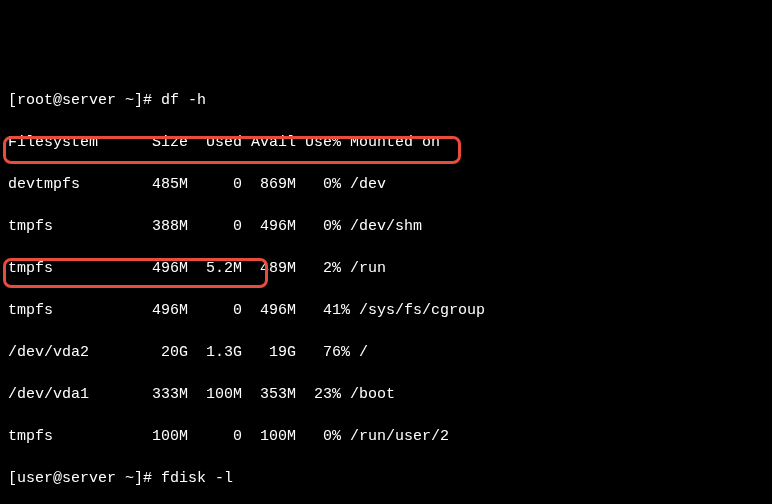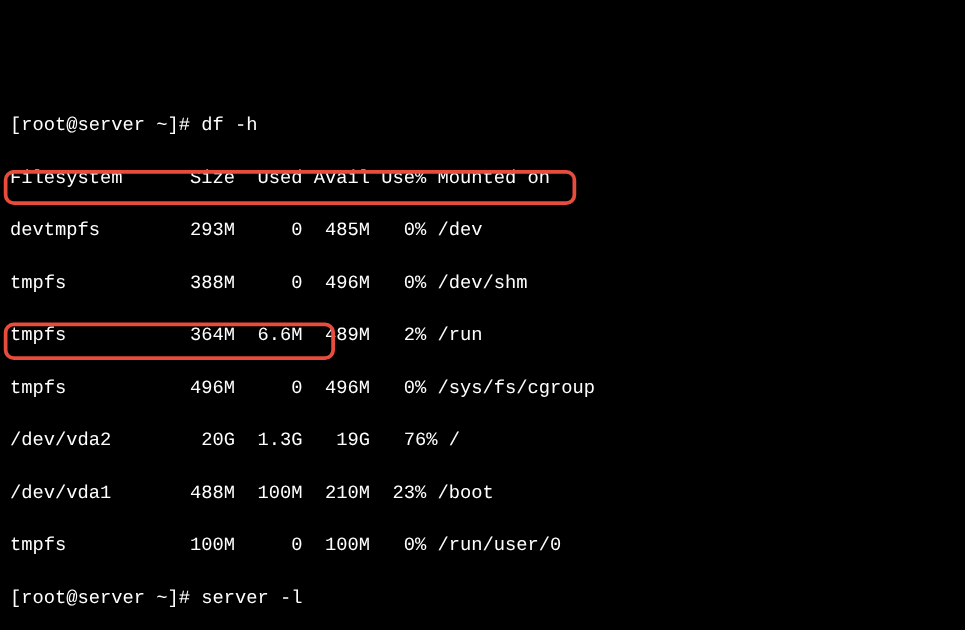--- a/index.html
+++ b/index.html
@@ -43,28 +43,28 @@
       pointer-events: none;
     }
   </style>
 </head>
 <body>
 
 
 
 <span class="line">[root@server ~]# df -h</span>
 <span class="line">Filesystem      Size  Used Avail Use% Mounted on</span>
-<span class="line">devtmpfs        293M     0  485M   0% /dev</span>
+<span class="line">devtmpfs        485M     0  869M   0% /dev</span>
 <span class="line">tmpfs           388M     0  496M   0% /dev/shm</span>
-<span class="line">tmpfs           364M  6.6M  489M   2% /run</span>
-<span class="line">tmpfs           496M     0  496M   0% /sys/fs/cgroup</span>
+<span class="line">tmpfs           496M  5.2M  489M   2% /run</span>
+<span class="line">tmpfs           496M     0  496M   41% /sys/fs/cgroup</span>
 <span class="line">/dev/vda2        20G  1.3G   19G   76% /</span>
-<span class="line">/dev/vda1       488M  100M  210M  23% /boot</span>
-<span class="line">tmpfs           100M     0  100M   0% /run/user/0</span>
-<span class="line">[root@server ~]# server -l</span>
+<span class="line">/dev/vda1       333M  100M  353M  23% /boot</span>
+<span class="line">tmpfs           100M     0  100M   0% /run/user/2</span>
+<span class="line">[user@server ~]# fdisk -l</span>
 <span class="line"></span>
 
 
 
 
 
 
 <span class="line"></span>
 
 

